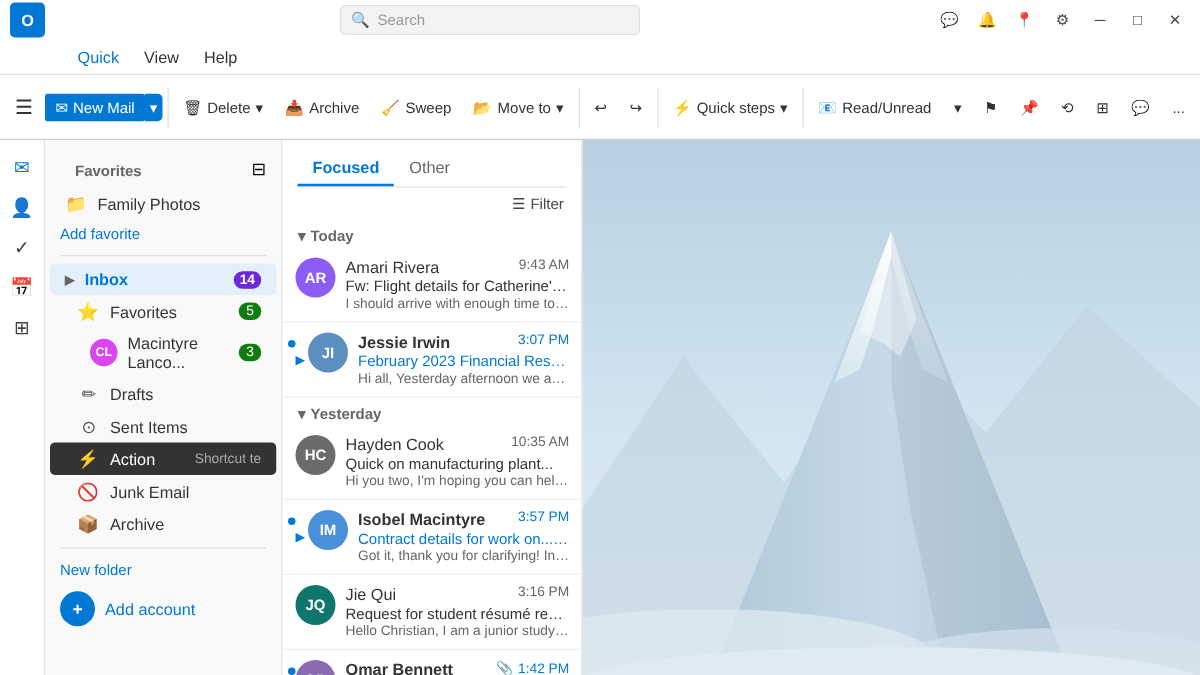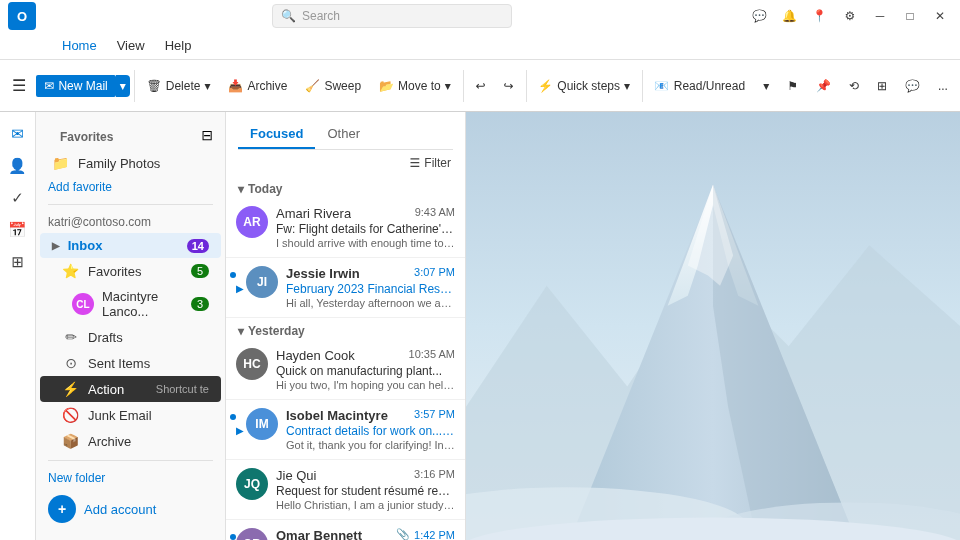--- a/index.html
+++ b/index.html
@@ -95,21 +95,21 @@
     <div class="title-btn">🔔</div>
     <div class="title-btn">📍</div>
     <div class="title-btn">⚙</div>
     <div class="title-btn">─</div>
     <div class="title-btn">□</div>
     <div class="title-btn close">✕</div>
   </div>
 </div>
 
 <div class="menu-bar">
-  <div class="menu-item active">Home</div>
+  <div class="menu-item active">Quick</div>
   <div class="menu-item">View</div>
   <div class="menu-item">Help</div>
 </div>
 
 <div class="ribbon">
   <div class="ribbon-btn" style="font-size:16px;">☰</div>
   <div class="ribbon-btn-split">
     <div class="ribbon-btn primary">
       <span>✉</span>
       <span>New Mail</span>
@@ -172,21 +172,20 @@
     <div class="nav-header">
       <span class="nav-section-label">Favorites</span>
       <span style="font-size:14px;cursor:pointer;">⊟</span>
     </div>
     <div class="nav-item">
       <span class="nav-item-icon">📁</span>
       <span class="nav-item-label">Family Photos</span>
     </div>
     <div class="nav-link">Add favorite</div>
     <div class="nav-divider"></div>
-    <div class="account-section">katri@contoso.com</div>
     <div class="nav-item active">
       <span class="nav-expand">▶</span>
       <span class="nav-item-label">Inbox</span>
       <span class="nav-item-badge">14</span>
     </div>
     <div class="nav-item" style="padding-left:22px;">
       <span class="nav-item-icon">⭐</span>
       <span class="nav-item-label">Favorites</span>
       <span class="nav-item-badge green">5</span>
     </div>

